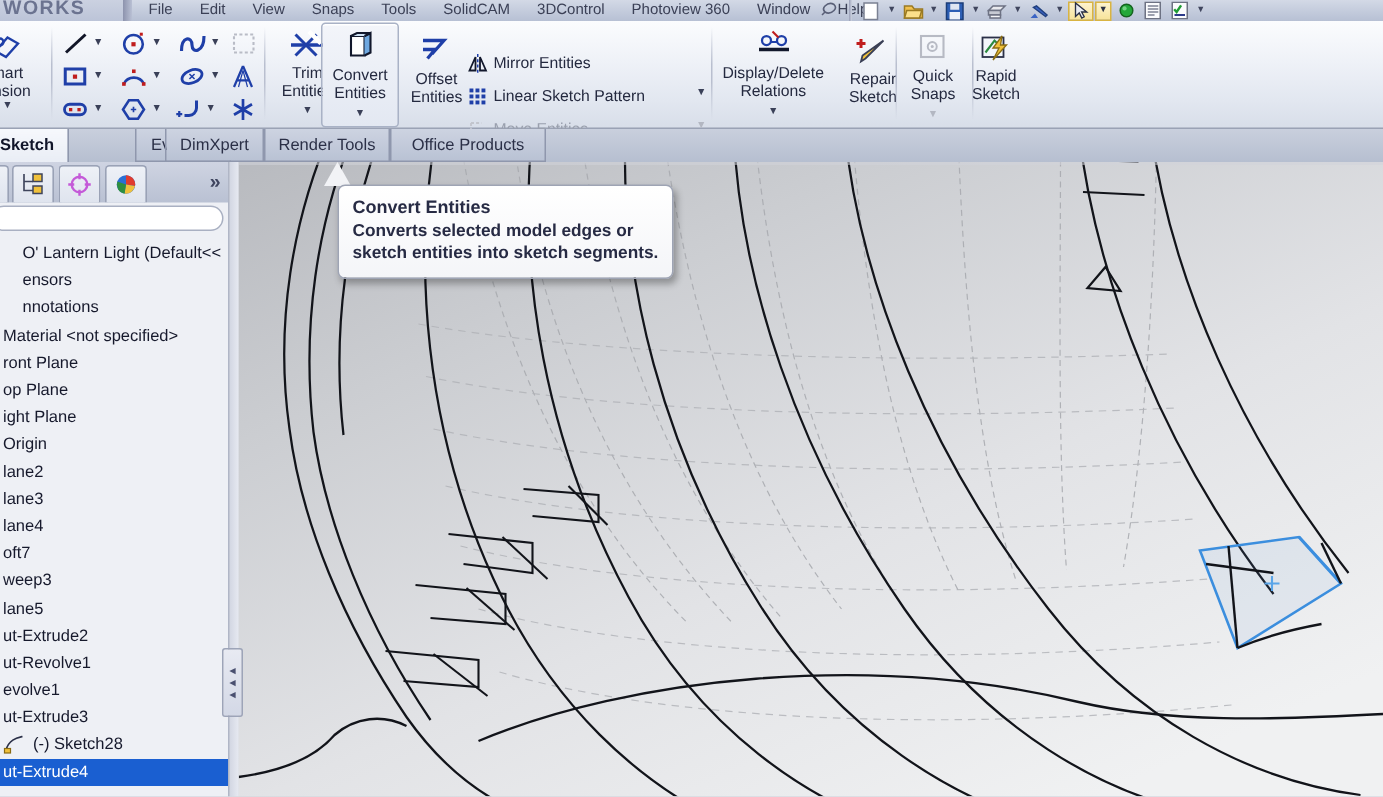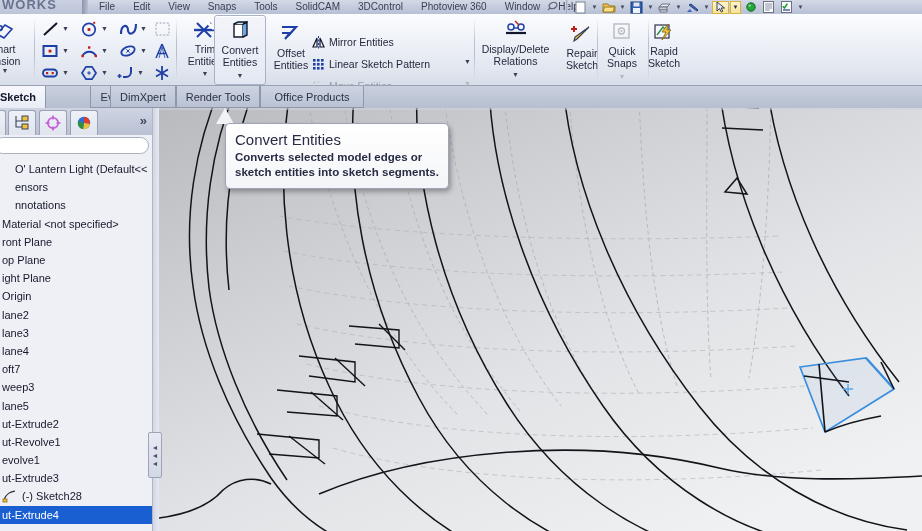--- a/index.html
+++ b/index.html
@@ -167,21 +167,21 @@
     font-size:6px; color:#2c3145; }
 
   
   .tooltip {
     position: absolute; left: 225px; top: 123px; width: 224px;
     background: linear-gradient(to bottom,#ffffff,#f4f5f8);
     border: 1px solid #9ea4b4; border-radius: 5px;
     box-shadow: 2px 3px 5px rgba(0,0,0,0.30);
     padding: 7px 9px 9px 9px;
   }
-  .tooltip .tt-title { font-size: 15px; font-weight: normal; color: #272b44; margin-bottom: 2px; }
+  .tooltip .tt-title { font-size: 12px; font-weight: bold; color: #272b44; margin-bottom: 2px; }
   .tooltip .tt-body { font-size: 11.5px; color: #272b44; line-height: 14.5px; font-weight: bold; }
   .tt-tail {
     position: absolute; left: 216px; top: 108px; width: 0; height:0;
     border-left: 9px solid transparent; border-right: 9px solid transparent;
     border-bottom: 16px solid #f2f3f6;
   }
 </style>
 </head>
 <body>
 

